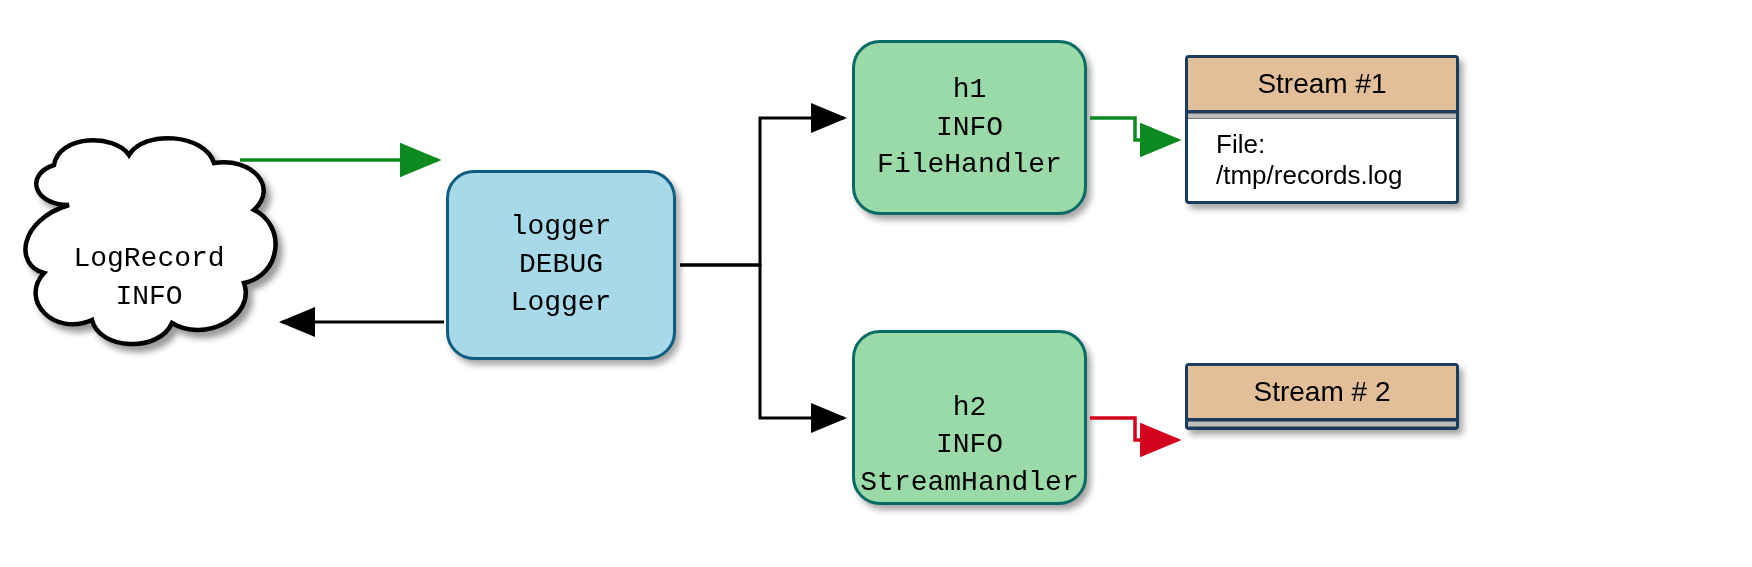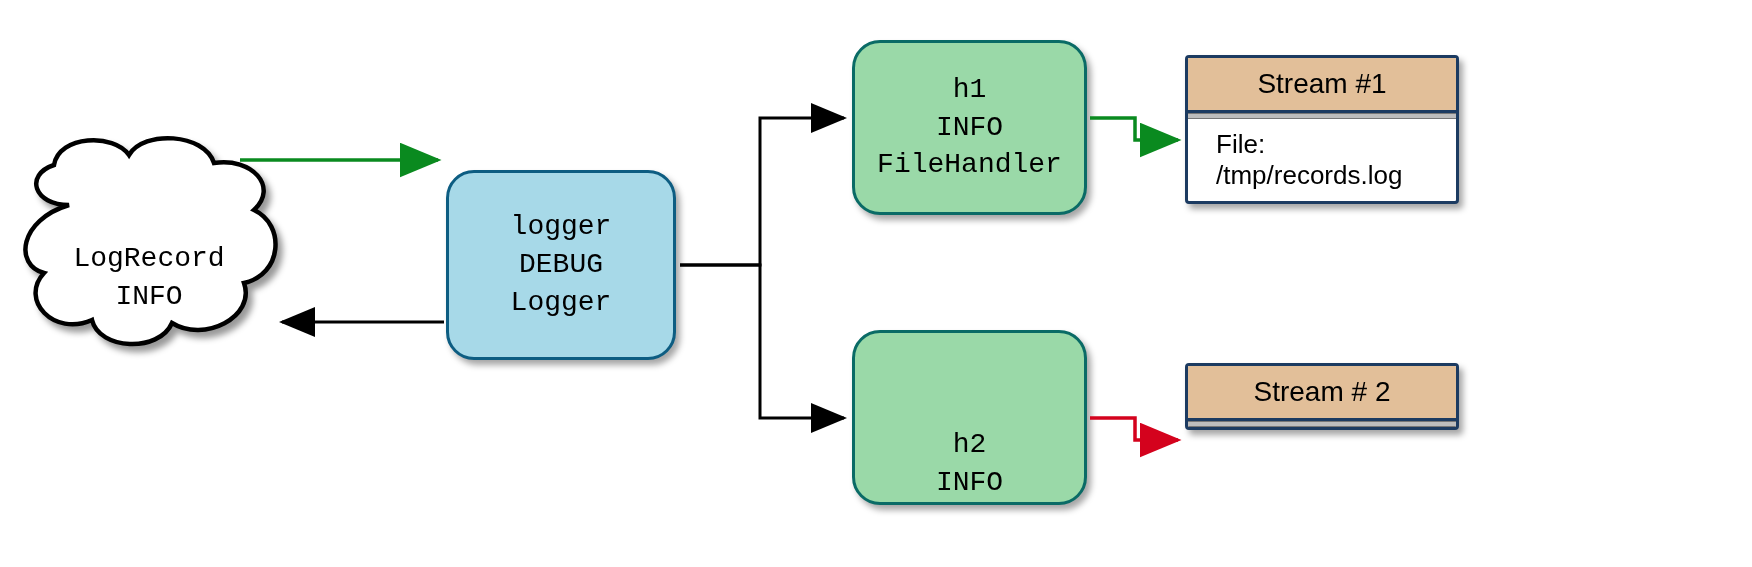--- a/index.html
+++ b/index.html
@@ -130,20 +130,21 @@
 
 <div class="node rounded-box handler-box h1-box">
   <div>h1</div>
   <div>INFO</div>
   <div>FileHandler</div>
 </div>
 
 <div class="node rounded-box handler-box h2-box">
   <div>h2</div>
   <div>INFO</div>
+  <div>StreamHandler</div>
 </div>
 
 <div class="stream-box s1-box">
   <div class="stream-title">Stream #1</div>
   <div class="stream-separator"></div>
   <div class="stream-body">File: /tmp/records.log</div>
 </div>
 
 <div class="stream-box s2-box">
   <div class="stream-title">Stream # 2</div>

